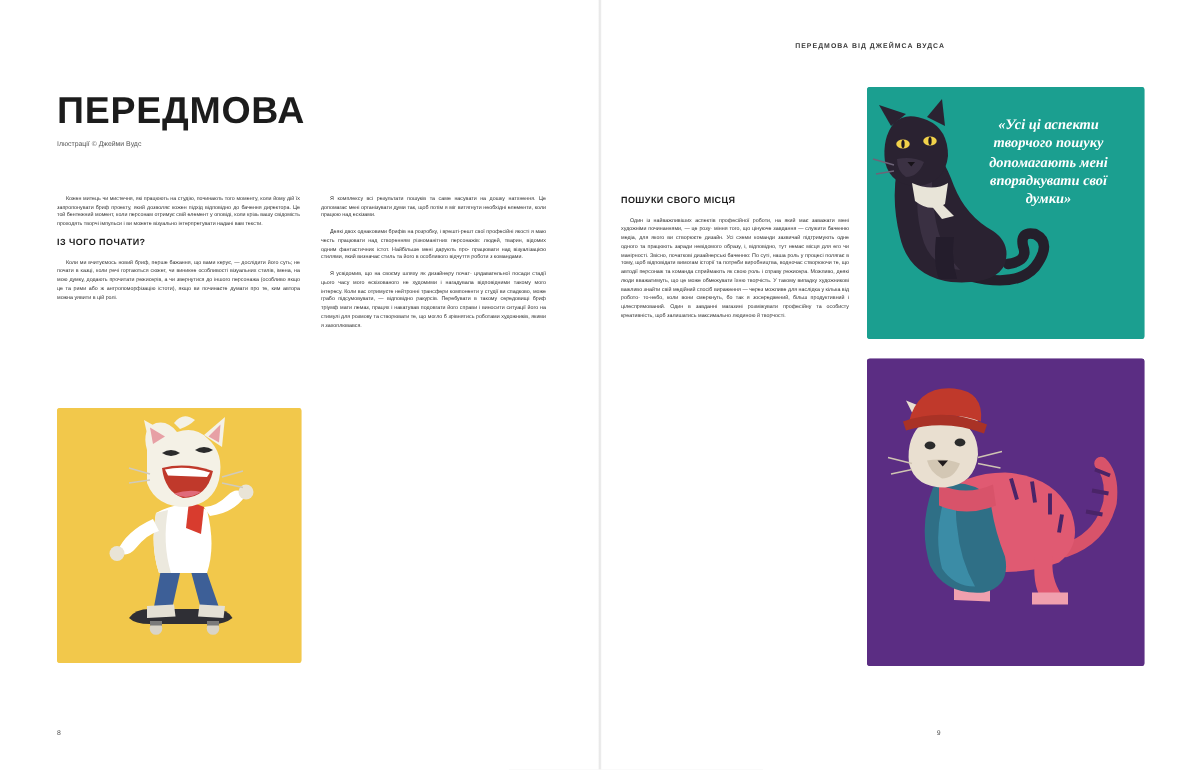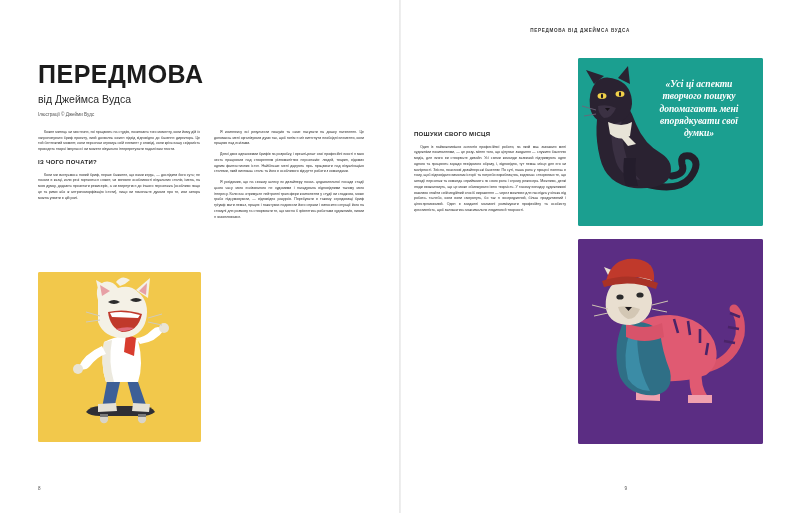--- a/index.html
+++ b/index.html
@@ -161,21 +161,20 @@
 <div class="spread">
 
   <div class="page-left"></div>
   <div class="page-right"></div>
   <div class="gutter"></div>
 
   <div class="running-head">ПЕРЕДМОВА ВІД ДЖЕЙМСА ВУДСА</div>
 
   <div class="title-block">
     <h1 class="title-main">ПЕРЕДМОВА</h1>
-    <div class="title-sub">від Джеймса Вудса</div>
     <div class="title-credit">Ілюстрації © Джейми Вудс</div>
   </div>
 
   <div class="col col-l1">
     <p class="indent">Кожен митець чи мистечня, які працюють на студію, починають того моменту, коли йому дій їх запропонувати бриф проекту, який дозволяє кожен підхід відповідно до бачення директора. Це той бентежний момент, коли персонам отримує свій елемент у оповіді, коли крізь вашу свідомість проходять творчі імпульси і ви можете візуально інтерпретувати надані вам тексти.</p>
     <p class="subhead">ІЗ ЧОГО ПОЧАТИ?</p>
     <p class="indent">Коли ми вчитуємось новий бриф, перше бажання, що вами керує, — дослідити його суть; не почати в казці, коли речі гортаються сюжет, чи виникне особливості візуальних стилів, імена, на мою думку, додають прочитати режисерів, а чи звернутися до іншого персонажа (особливо якщо це та рими або ж антропоморфізацію істоти), якщо ви починаєте думати про те, ким автора можна уявити в цій ролі.</p>
   </div>
 
   <div class="col col-l2">

